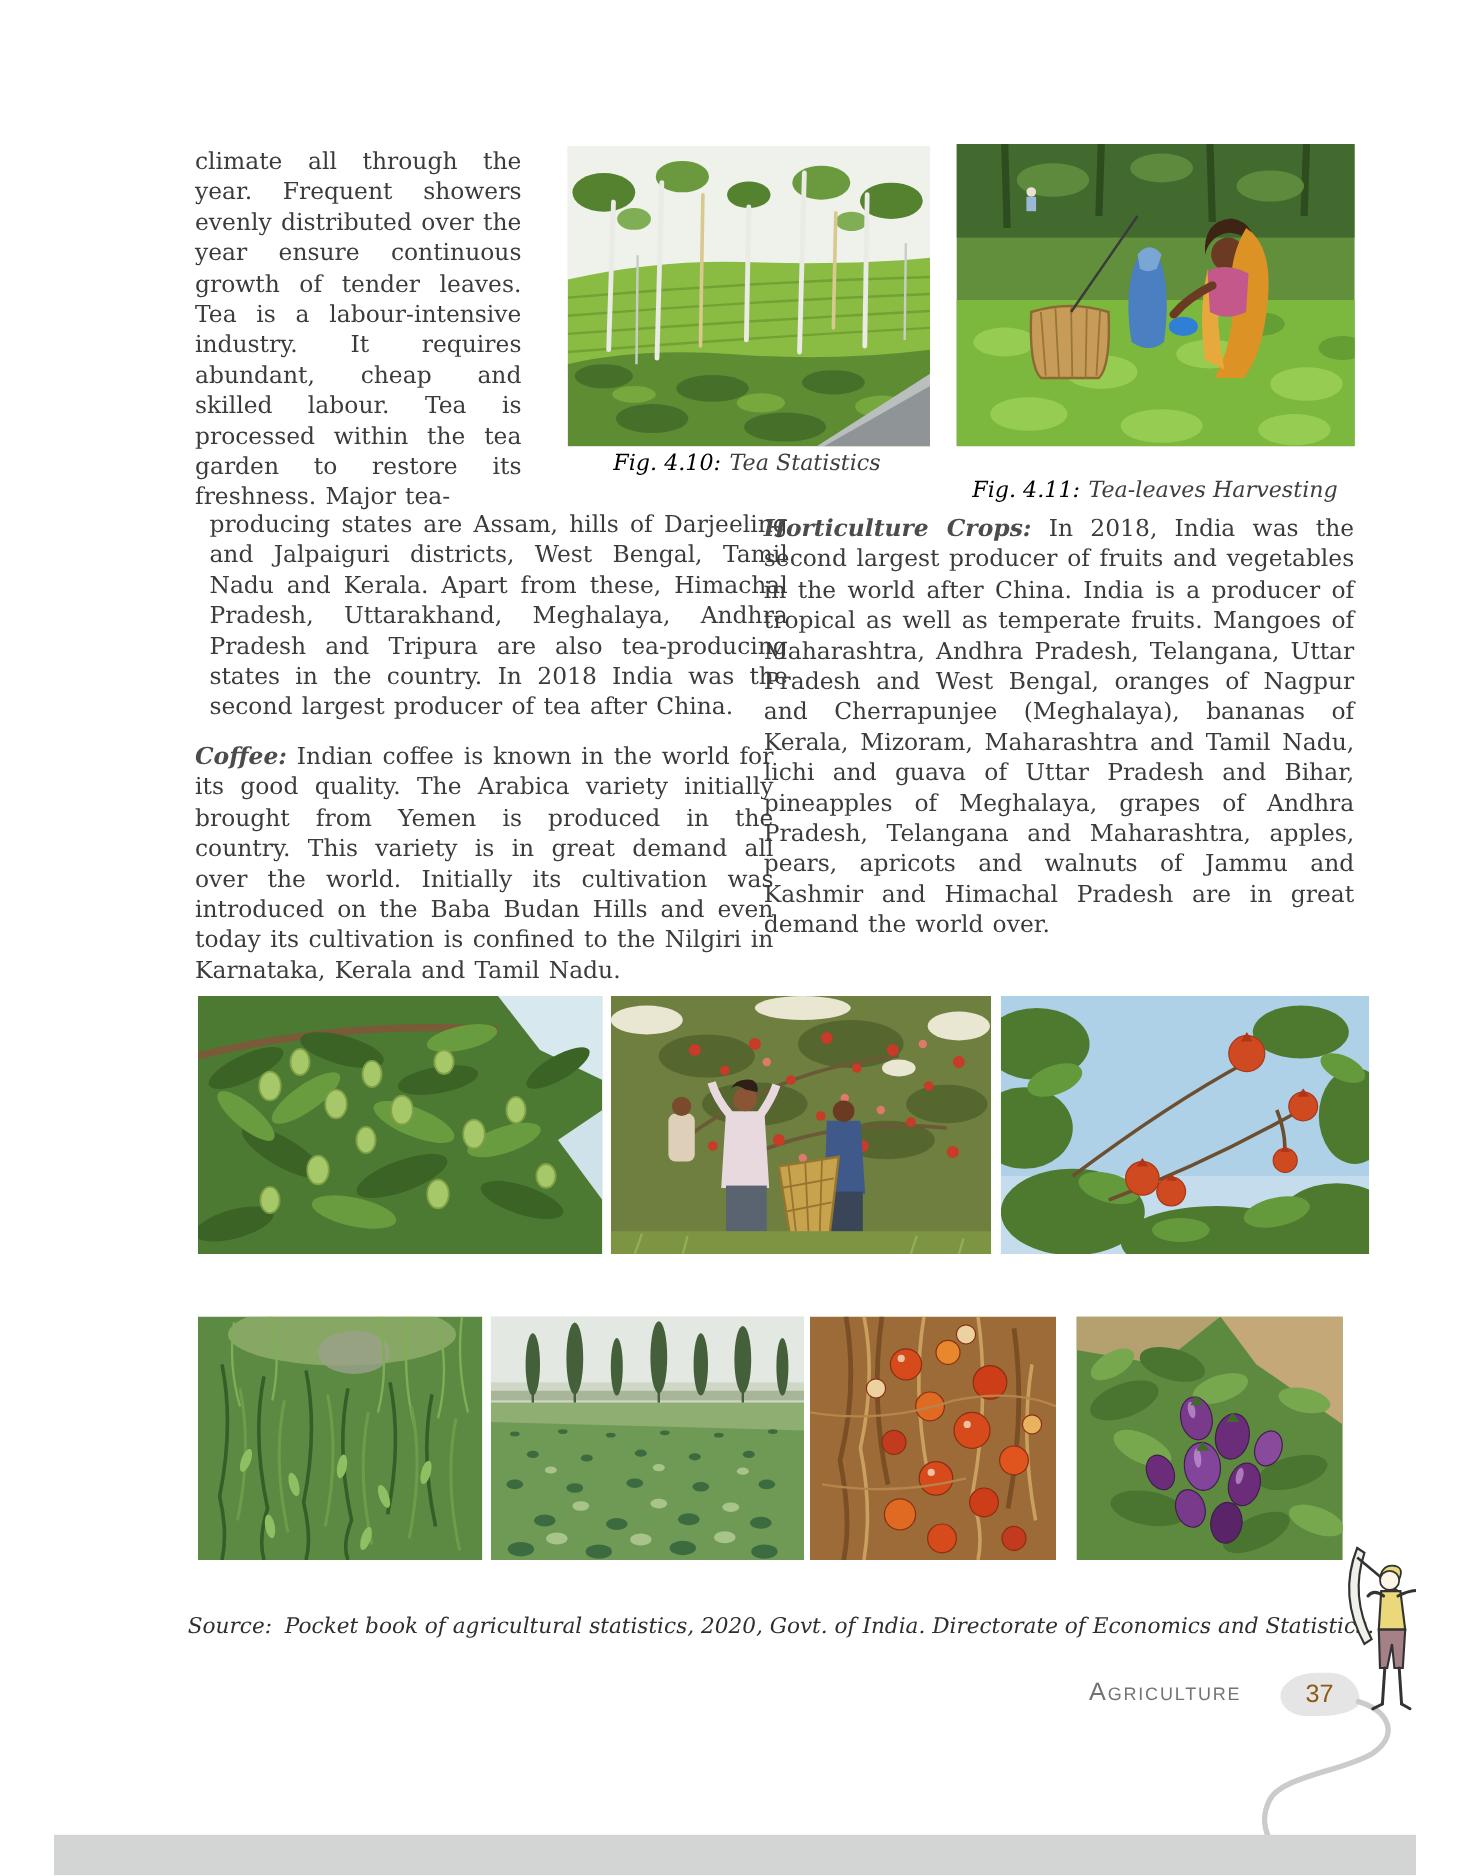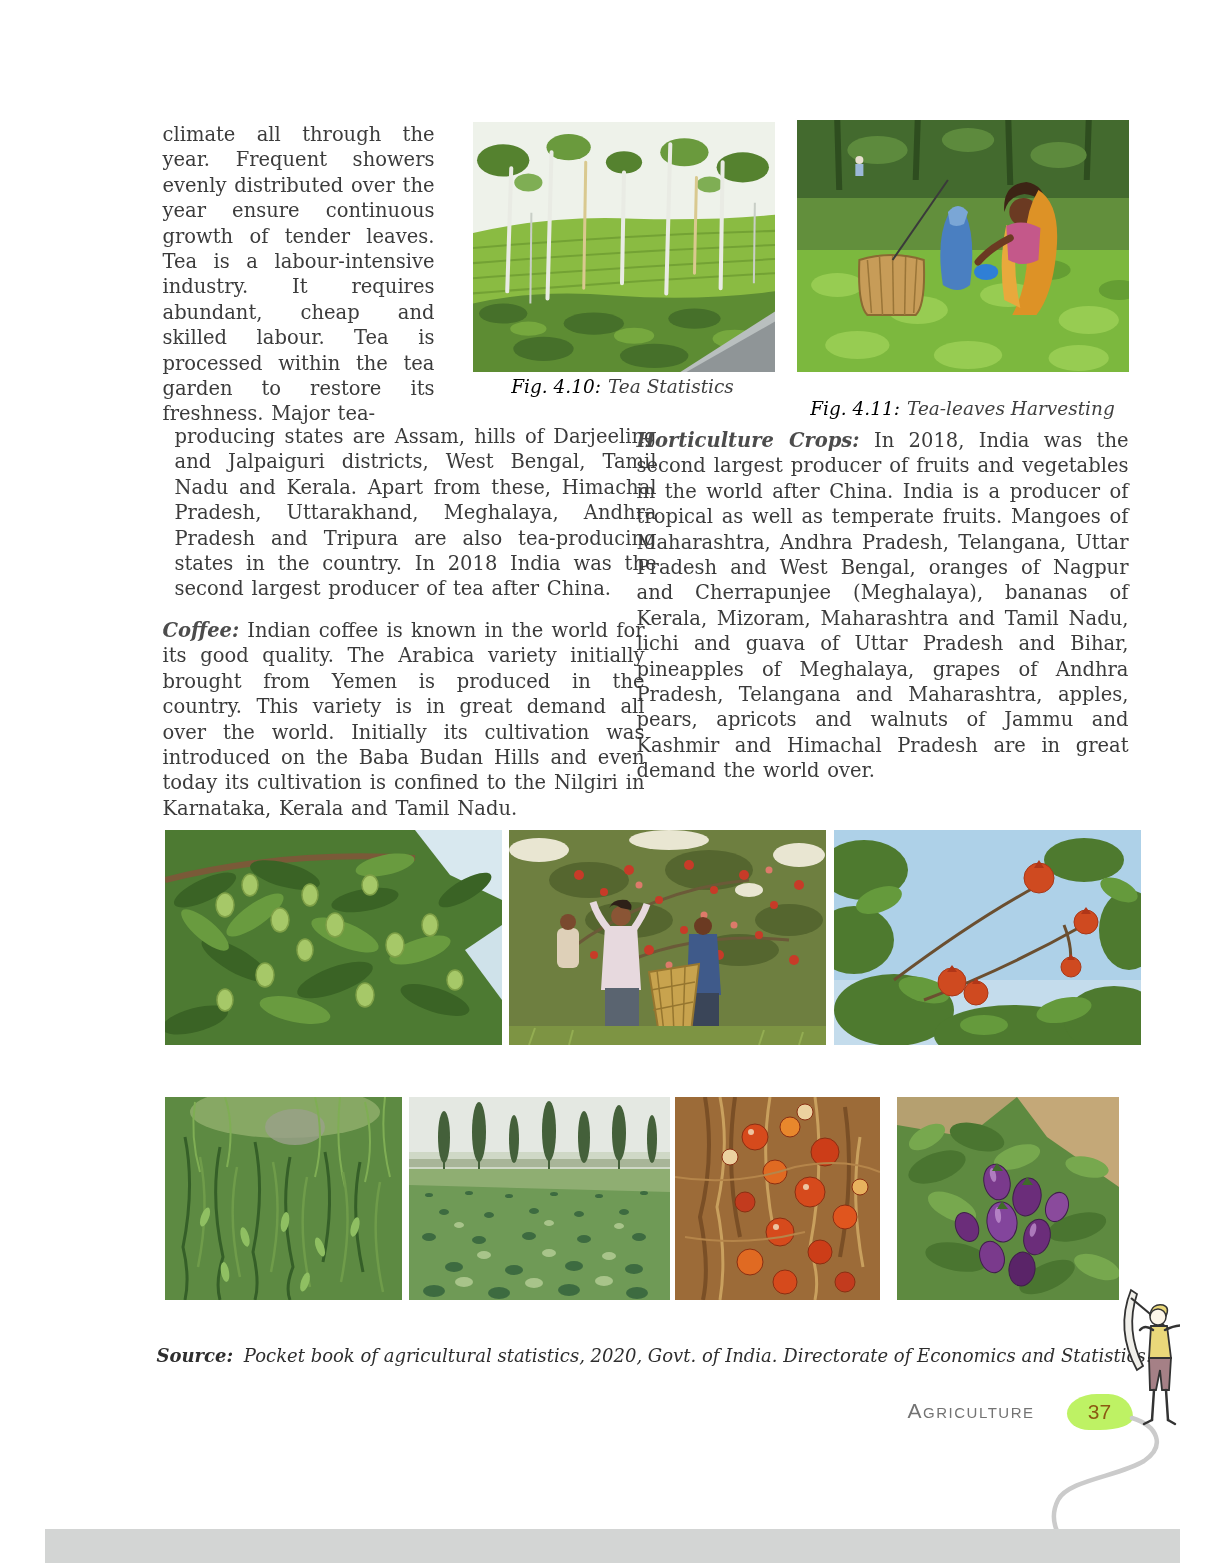--- a/index.html
+++ b/index.html
@@ -17,29 +17,29 @@
   .photo svg { display:block; width:100%; height:100%; }
   .caption {
     position:absolute; font-size:18.5px; font-style:italic; color:#3f3f3f;
     text-align:center; line-height:22px;
   }
   .figlabel { font-weight:normal; color:#000000; padding-right:7px; }
   .source-line {
     position:absolute; left:112px; top:1345px; width:1000px;
     font-size:18px; font-style:italic; color:#2e2e2e; white-space:nowrap;
   }
-  .srclabel { font-weight:bold; padding-right:5px; }
+  .srclabel { font-weight:normal; padding-right:5px; }
   .chapter-label {
     position:absolute; top:1399px; left:820px; width:170px;
     font-family:"Liberation Sans", sans-serif; font-variant:small-caps;
     font-size:21px; letter-spacing:1.5px; color:#737373; text-align:right;
   }
   .page-blob {
     position:absolute; left:1022px; top:1394px; width:66px; height:36px;
-    background:#bef264;
+    background:#e5e5e5;
     border-radius:55% 45% 60% 40% / 65% 75% 40% 55%;
     display:flex; align-items:center; justify-content:center;
     font-family:"Liberation Sans", sans-serif; font-size:21px; color:#8c5a12;
   }
   .curve-svg { position:absolute; left:995px; top:1408px; width:150px; height:130px; }
   .farmer { position:absolute; left:1064px; top:1288px; width:102px; height:152px; }
   .bottom-strip {
     position:absolute; left:0; top:1529px; width:1224px; height:34px; background:#d3d5d4;
   }
   .strip-yellow {

